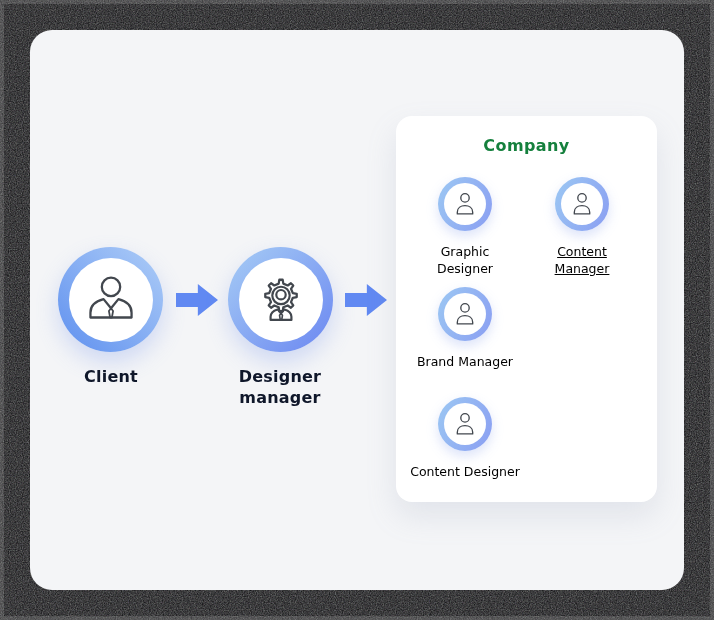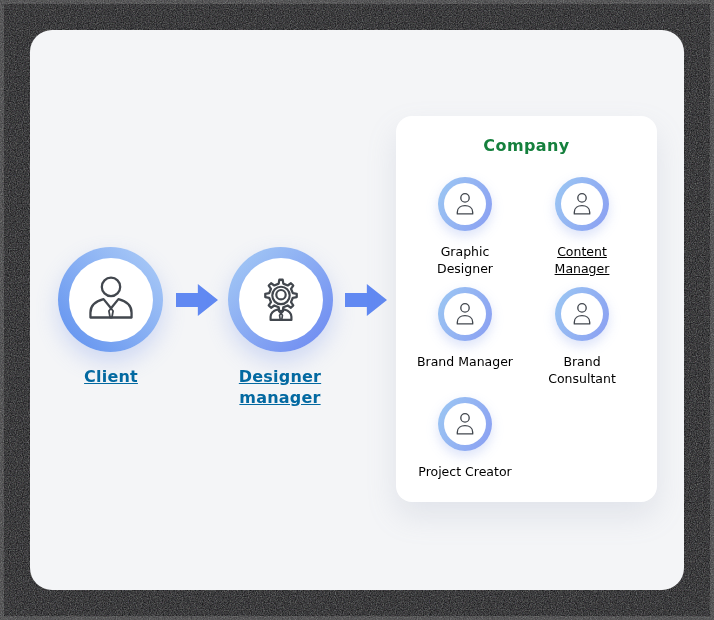--- a/index.html
+++ b/index.html
@@ -28,22 +28,22 @@
     width: 84px; height: 84px; border-radius: 50%; background: #ffffff;
     display: flex; align-items: center; justify-content: center;
   }
   .client-circle { left: 28px; top: 217px;
     background: linear-gradient(225deg, var(--client-ring-light,#aecdf7), var(--client-ring-dark,#5f90ef)); }
   .pm-circle { left: 198px; top: 217px;
     background: linear-gradient(135deg, var(--pm-ring-light,#a6ccf5), var(--pm-ring-dark,#6b87f1)); }
 
   .node-label {
     position: absolute; width: 140px; text-align: center;
-    font-size: 16px; font-weight: bold; color: #0369a1;
-    line-height: 21px; white-space: pre-line; letter-spacing: .2px; text-decoration: underline;
+    font-size: 16px; font-weight: bold; color: #0f172a;
+    line-height: 21px; white-space: pre-line; letter-spacing: .2px;
   }
   .client-label { left: 11px; top: 336px; }
   .pm-label { left: 180px; top: 336px; }
 
   .flow-arrow {
     position: absolute; width: 42px; height: 32px;
     background: var(--arrow, #6189f2);
     clip-path: polygon(0 28%, 52% 28%, 52% 0, 100% 50%, 52% 100%, 52% 72%, 0 72%);
   }
   .arrow-1 { left: 146px; top: 254px; }
@@ -173,40 +173,28 @@
         <div class="inner">
           <svg width="28" height="28" viewBox="0 0 48 48">
             <circle class="icon-stroke" cx="24" cy="13.5" r="7.2" stroke-width="2.3"></circle>
             <path class="icon-stroke" stroke-width="2.3" d="M10.8 41 V38.2 C10.8 30.2 17.2 26.8 24 26.8 C30.8 26.8 37.2 30.2 37.2 38.2 V41 Z"></path>
           </svg>
         </div>
       </div>
       <div class="member-label">Brand Manager</div>
     </div>
 
-    <div class="member-cell cell-3">
-      <div class="member-circle">
-        <div class="inner">
-          <svg width="28" height="28" viewBox="0 0 48 48">
-            <circle class="icon-stroke" cx="24" cy="13.5" r="7.2" stroke-width="2.3"></circle>
-            <path class="icon-stroke" stroke-width="2.3" d="M10.8 41 V38.2 C10.8 30.2 17.2 26.8 24 26.8 C30.8 26.8 37.2 30.2 37.2 38.2 V41 Z"></path>
-          </svg>
-        </div>
-      </div>
-      <div class="member-label">Brand
-Consultant</div>
-    </div>
 
     <div class="member-cell cell-4">
       <div class="member-circle">
         <div class="inner">
           <svg width="28" height="28" viewBox="0 0 48 48">
             <circle class="icon-stroke" cx="24" cy="13.5" r="7.2" stroke-width="2.3"></circle>
             <path class="icon-stroke" stroke-width="2.3" d="M10.8 41 V38.2 C10.8 30.2 17.2 26.8 24 26.8 C30.8 26.8 37.2 30.2 37.2 38.2 V41 Z"></path>
           </svg>
         </div>
       </div>
-      <div class="member-label">Project Creator</div>
+      <div class="member-label">Content Designer</div>
     </div>
 
 
   </div>
 </div>
 
 </body></html>

